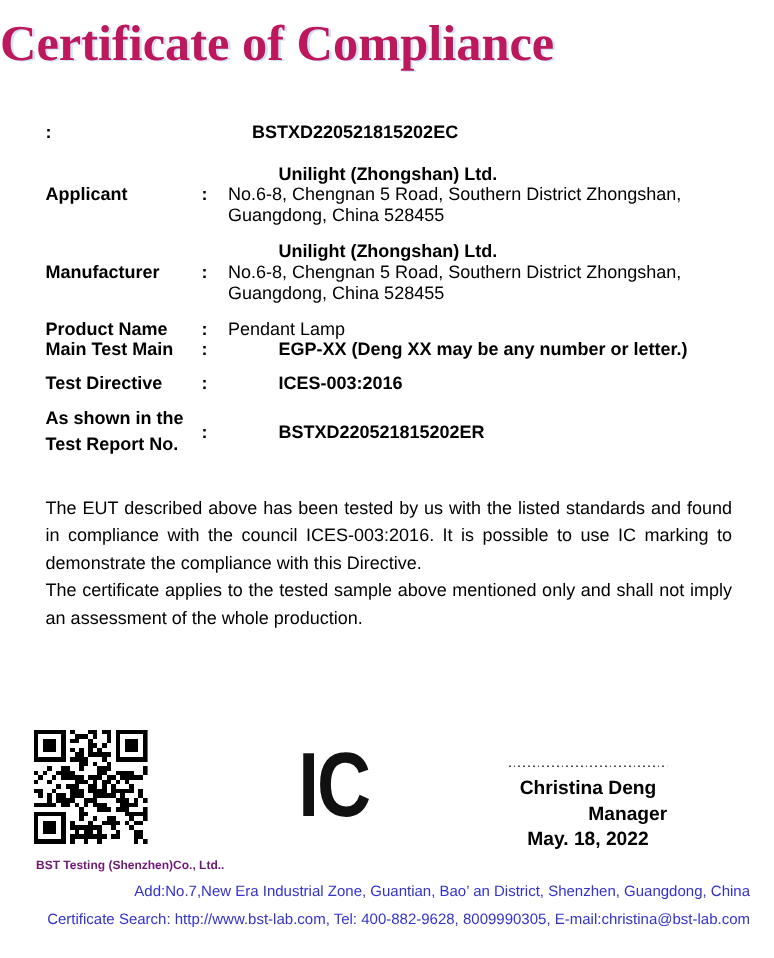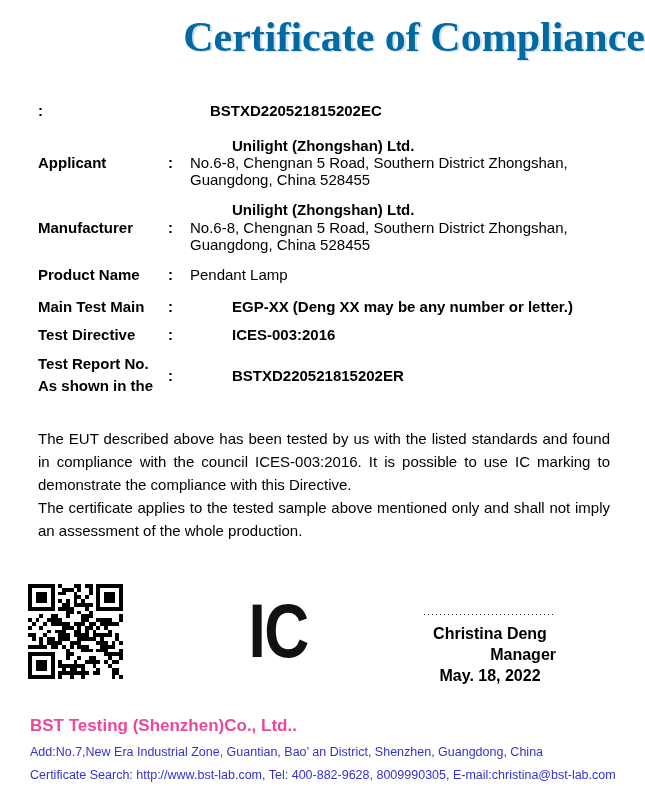--- a/index.html
+++ b/index.html
@@ -7,55 +7,55 @@
     position:relative;
     width:645px;height:798px;
     background:#ffffff;
     font-family:"Liberation Sans","DejaVu Sans",sans-serif;
     color:#000;
     overflow:hidden;
   }
   .title{
     margin:0;
     padding-top:12px;
-    text-align:right;
+    text-align:left;
     font-family:"Liberation Serif","DejaVu Serif",serif;
     font-weight:bold;
     font-size:42px;
     line-height:1.2;
-    color:#0369a1;
+    color:#be185d;
     text-shadow:2px 1px 0 rgba(170,200,245,0.55);
   }
   .fields{margin:40px 35px 0 38px;}
   .row{
     display:grid;
     grid-template-columns:130px 22px 1fr;
     font-size:15px;
     line-height:1.15;
     align-items:center;
   }
   .row .label{font-weight:bold;}
   .row .colon{font-weight:bold;text-align:left;}
   .row .value{}
   .bold{font-weight:bold;margin-left:42px;}
   .mb16{margin-bottom:17px;}
   .mb13{margin-bottom:13px;}
-  .mb14{margin-bottom:15px;}
+  .mb14{}
   .mb9{margin-bottom:10px;}
   .label-2line{font-weight:bold;line-height:1.5;}
   .paragraphs{
     margin:30px 35px 0 38px;
     font-size:15px;
     line-height:1.53;
     text-align:justify;
   }
   .paragraphs p{margin:0;}
   .bottom-section{
     position:absolute;
-    left:0;top:583px;
+    left:0;top:607px;
     width:559px;height:100px;
   }
   .qr{
     position:absolute;left:28px;top:0;
     width:95px;height:97px;
   }
   .qr svg{width:100%;height:100%;}
   .ic-mark{
     position:absolute;
     left:278px;top:18px;
@@ -83,30 +83,31 @@
     background-position:bottom;
   }
   .sig-name{font-weight:bold;}
   .sig-role{font-weight:bold;text-align:right;}
   .sig-date{font-weight:bold;}
   .footer{
     position:absolute;
     left:30px;right:20px;top:716px;
   }
   .footer .company{
-    color:#ec4899;
+    color:#701a75;
     font-weight:bold;
-    font-size:17px;
+    font-size:10px;
     margin-bottom:9px;
   }
   .footer .line{
     color:#3333cc;
     font-size:12.5px;
     margin-bottom:9px;
     white-space:nowrap;
+    text-align:right;
   }
 </style>
 </head>
 <body>
 
 <div class="page">
 
   <h1 class="title">Certificate of Compliance</h1>
 
   <div class="fields">
@@ -149,22 +150,22 @@
     </div>
 
     <div class="row mb9">
       <div class="label">Test Directive</div>
       <div class="colon">:</div>
       <div class="value bold">ICES-003:2016</div>
     </div>
 
     <div class="row">
       <div class="label-2line">
+        <div>As shown in the</div>
         <div>Test Report No.</div>
-        <div>As shown in the</div>
       </div>
       <div class="colon">:</div>
       <div class="value bold">BSTXD220521815202ER</div>
     </div>
 
   </div>
 
   <div class="paragraphs">
     <p>The EUT described above has been tested by us with the listed standards and found in compliance with the council ICES-003:2016. It is possible to use IC marking to demonstrate the compliance with this Directive.</p>
     <p>The certificate applies to the tested sample above mentioned only and shall not imply an assessment of the whole production.</p>

